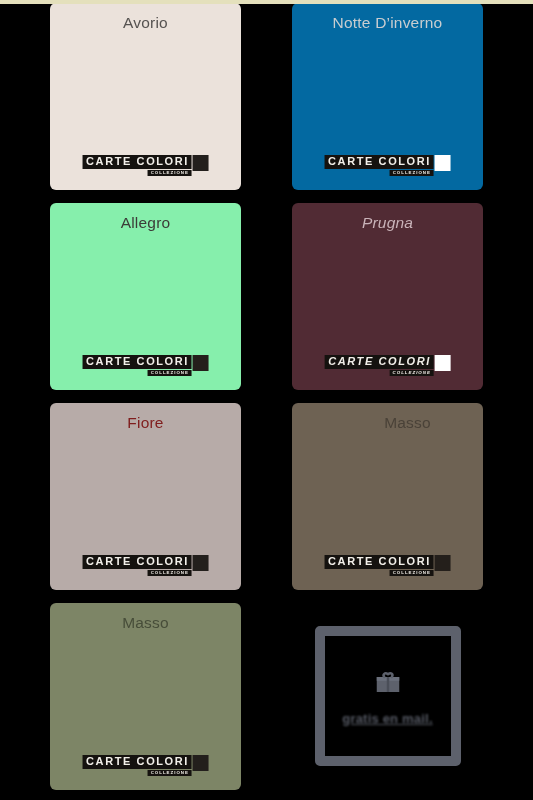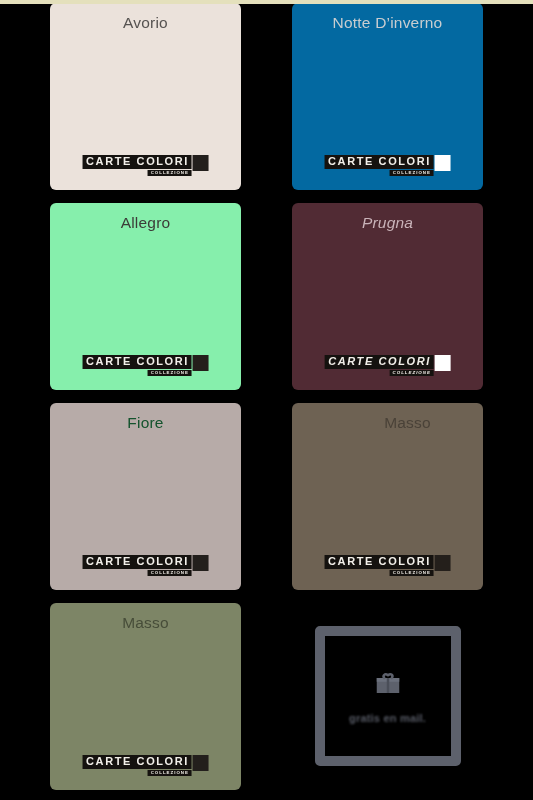--- a/index.html
+++ b/index.html
@@ -134,28 +134,29 @@
   }
 
   .placeholder-icon {
     width: 30px;
     height: 30px;
     display: block;
     margin-bottom: 14px;
   }
 
   .placeholder-text {
-    font-size: 11px;
+    font-size: 13px;
     font-weight: 700;
     color: #5d616c;
     letter-spacing: 0.2px;
     text-align: center;
     filter: blur(0.8px);
     opacity: 0.92;
     white-space: nowrap;
+    text-decoration: underline;
   }
 </style>
 </head>
 <body style="background: rgb(0, 0, 0);">
 
 <div class="top-band" style="background: rgb(228, 224, 188);"></div>
 
 <div class="grid">
 
   <div class="card light" style="background: rgb(235, 226, 219);">
@@ -196,21 +197,21 @@
     <div class="logo">
       <div class="logo-block">
         <div class="logo-wordmark">CARTE COLORI</div>
         <div class="logo-sub">COLLEZIONE</div>
       </div>
       <div class="logo-chip" style="background: rgb(255, 255, 255);"></div>
     </div>
   </div>
 
   <div class="card midlight" style="background: rgb(183, 171, 168);">
-    <div class="card-title" style="color: #14532d;">Fiore</div>
+    <div class="card-title" style="color: #7f1d1d;">Fiore</div>
     <div class="logo">
       <div class="logo-block">
         <div class="logo-wordmark">CARTE COLORI</div>
         <div class="logo-sub">COLLEZIONE</div>
       </div>
       <div class="logo-chip" style="background: rgb(35, 31, 28);"></div>
     </div>
   </div>
 
   <div class="card masso" style="background: rgb(110, 98, 83); padding-left: 40px;">

